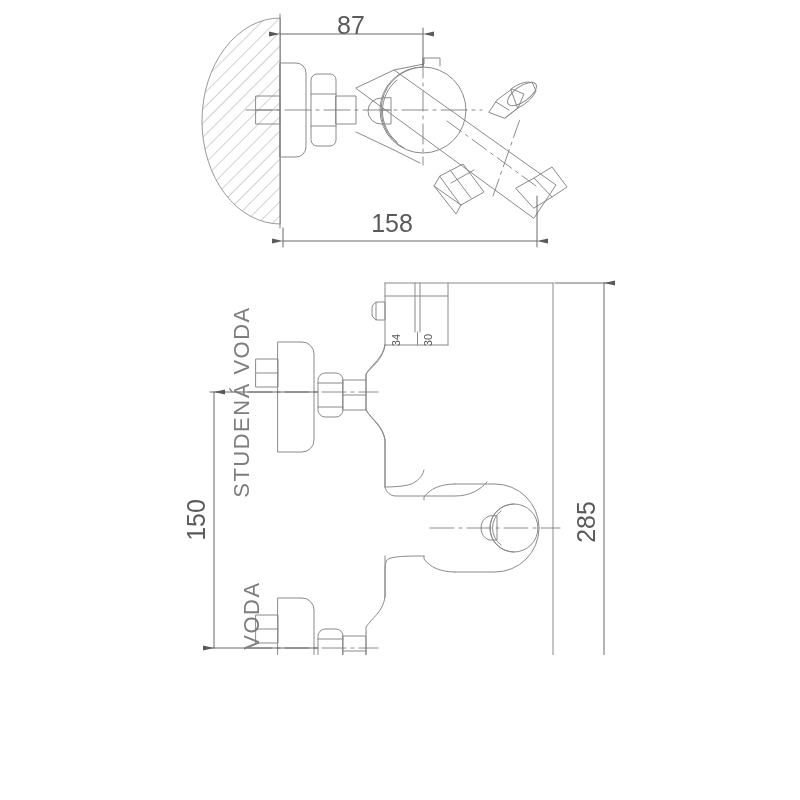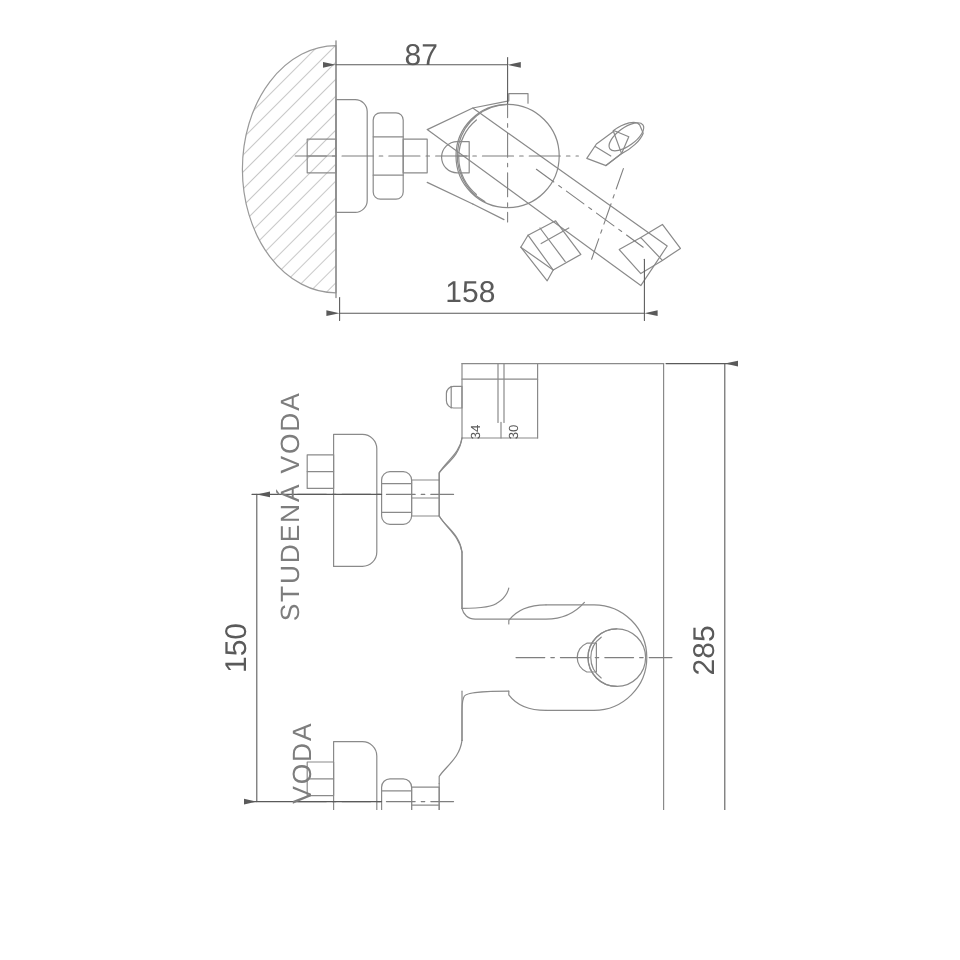--- a/index.html
+++ b/index.html
@@ -10,21 +10,20 @@
   }
   body {
     font-family: "Liberation Sans", sans-serif;
   }
   #page {
     position: relative;
     width: 800px;
     height: 655px;
     background: #ffffff;
     overflow: hidden;
-    margin-top: 20px;
   }
   #drawing {
     position: absolute;
     left: 0;
     top: 0;
     width: 800px;
     height: 800px;
   }
   .dim-text {
     font-family: "Liberation Sans", sans-serif;

